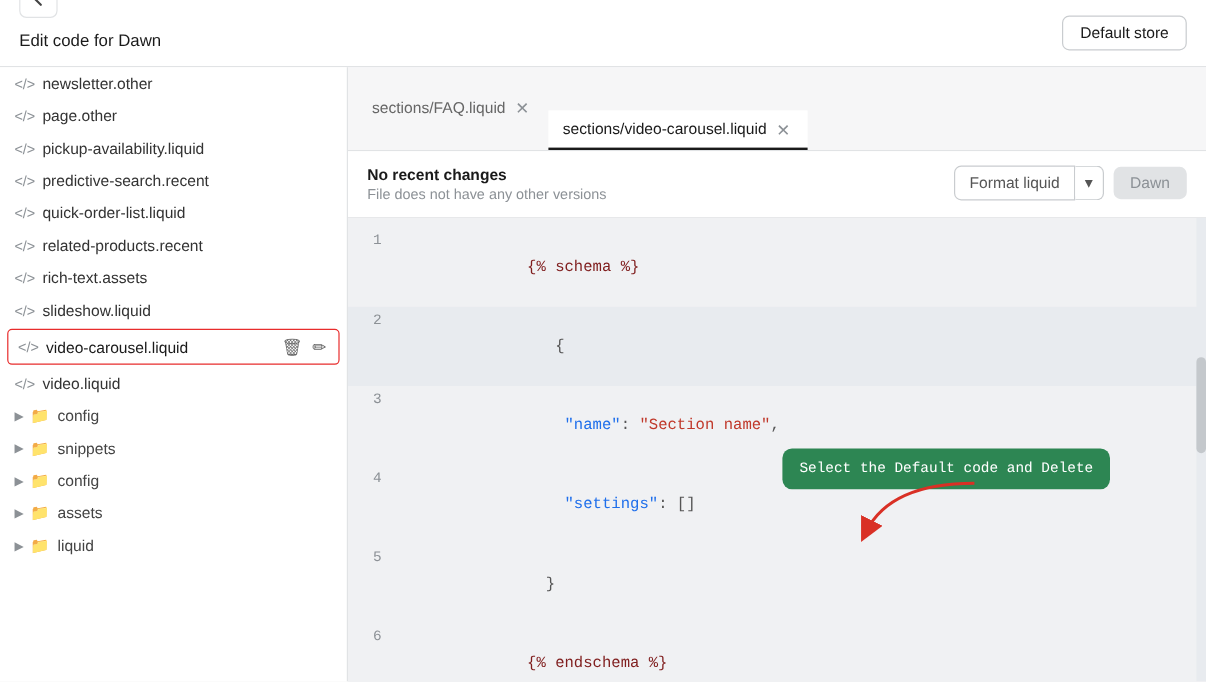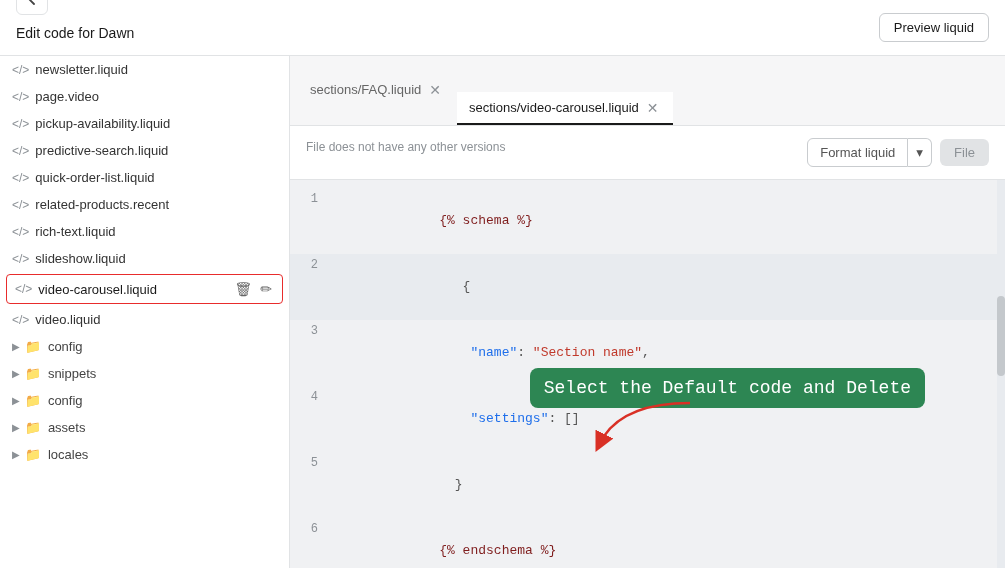--- a/index.html
+++ b/index.html
@@ -121,21 +121,21 @@
 
     
     .tooltip-container {
       position: absolute;
       bottom: 160px;
       right: 80px;
       pointer-events: none;
     }
     .tooltip-box {
       background: #2d8653; color: #fff; border-radius: 8px;
-      padding: 10px 14px; font-size: 18px; font-weight: 500;
+      padding: 10px 14px; font-size: 12px; font-weight: 500;
       white-space: nowrap;
     }
     .arrow-svg { position: absolute; bottom: -45px; left: 60px; }
 
     .scrollbar-track {
       position: absolute; right: 0; top: 0; bottom: 0; width: 8px;
       background: #e8ebef;
     }
     .scrollbar-thumb {
       position: absolute; right: 0; top: 30%; width: 8px; height: 80px;
@@ -148,54 +148,54 @@
 <div class="header">
   <div class="header-left">
     <button class="back-btn">
       <svg width="16" height="16" viewBox="0 0 16 16" fill="none">
         <path d="M10 3L5 8L10 13" stroke="#444" stroke-width="1.8" stroke-linecap="round" stroke-linejoin="round"></path>
       </svg>
     </button>
     <span class="header-title">Edit code for Dawn</span>
     <span class="header-dots">···</span>
   </div>
-  <button class="preview-btn">Preview liquid</button>
+  <button class="preview-btn">Default store</button>
 </div>
 
 <div class="layout">
 
   <div class="sidebar">
 
     <div class="sidebar-item">
       <span class="code-icon">&lt;/&gt;</span>
-      <span class="file-name">newsletter.liquid</span>
-    </div>
-    <div class="sidebar-item">
-      <span class="code-icon">&lt;/&gt;</span>
-      <span class="file-name">page.video</span>
+      <span class="file-name">newsletter.other</span>
+    </div>
+    <div class="sidebar-item">
+      <span class="code-icon">&lt;/&gt;</span>
+      <span class="file-name">page.other</span>
     </div>
     <div class="sidebar-item">
       <span class="code-icon">&lt;/&gt;</span>
       <span class="file-name">pickup-availability.liquid</span>
     </div>
     <div class="sidebar-item">
       <span class="code-icon">&lt;/&gt;</span>
-      <span class="file-name">predictive-search.liquid</span>
+      <span class="file-name">predictive-search.recent</span>
     </div>
     <div class="sidebar-item">
       <span class="code-icon">&lt;/&gt;</span>
       <span class="file-name">quick-order-list.liquid</span>
     </div>
     <div class="sidebar-item">
       <span class="code-icon">&lt;/&gt;</span>
       <span class="file-name">related-products.recent</span>
     </div>
     <div class="sidebar-item">
       <span class="code-icon">&lt;/&gt;</span>
-      <span class="file-name">rich-text.liquid</span>
+      <span class="file-name">rich-text.assets</span>
     </div>
     <div class="sidebar-item">
       <span class="code-icon">&lt;/&gt;</span>
       <span class="file-name">slideshow.liquid</span>
     </div>
 
     <div class="sidebar-item active">
       <span class="code-icon">&lt;/&gt;</span>
       <span class="file-name">video-carousel.liquid</span>
       <div class="item-actions">
@@ -225,21 +225,21 @@
       <span>config</span>
     </div>
     <div class="folder-item">
       <span class="chevron">▶</span>
       <span class="folder-icon">📁</span>
       <span>assets</span>
     </div>
     <div class="folder-item">
       <span class="chevron">▶</span>
       <span class="folder-icon">📁</span>
-      <span>locales</span>
+      <span>liquid</span>
     </div>
 
   </div>
 
   <div class="main">
 
     <div class="tabs">
       <div class="tab">
         <span>sections/FAQ.liquid</span>
         <button class="tab-close">✕</button>
@@ -247,28 +247,29 @@
       <div class="tab active">
         <span>sections/video-carousel.liquid</span>
         <button class="tab-close">✕</button>
       </div>
     </div>
 
     <div class="editor-area">
 
       <div class="editor-toolbar">
         <div class="toolbar-left">
+          <div class="no-changes">No recent changes</div>
           <div class="no-changes-sub">File does not have any other versions</div>
         </div>
         <div class="toolbar-right">
           <div style="display:flex;">
             <button class="format-liquid-btn">Format liquid</button>
             <button class="format-dropdown-btn">▾</button>
           </div>
-          <button class="save-btn">File</button>
+          <button class="save-btn">Dawn</button>
         </div>
       </div>
 
       <div class="code-editor">
         <div class="code-lines">
 
           <div class="code-line">
             <span class="line-num">1</span>
             <span class="line-content">
               <span class="c-tag">{%&nbsp;schema&nbsp;%}</span>

